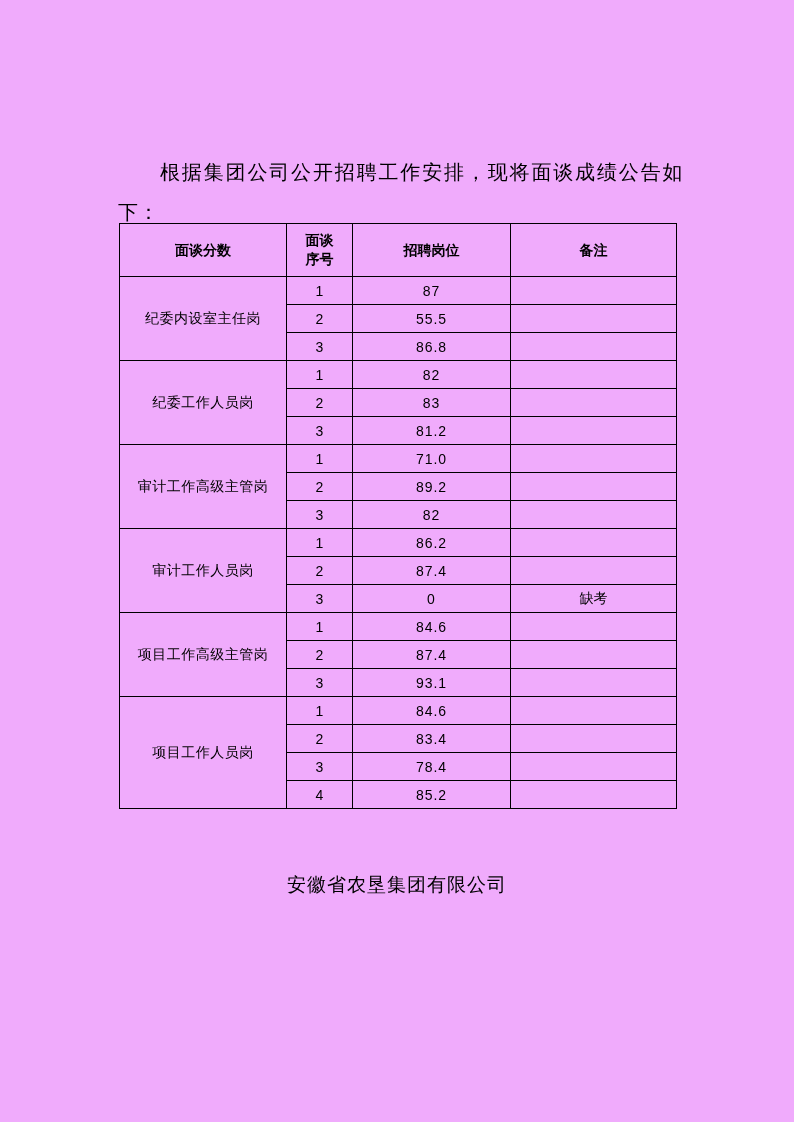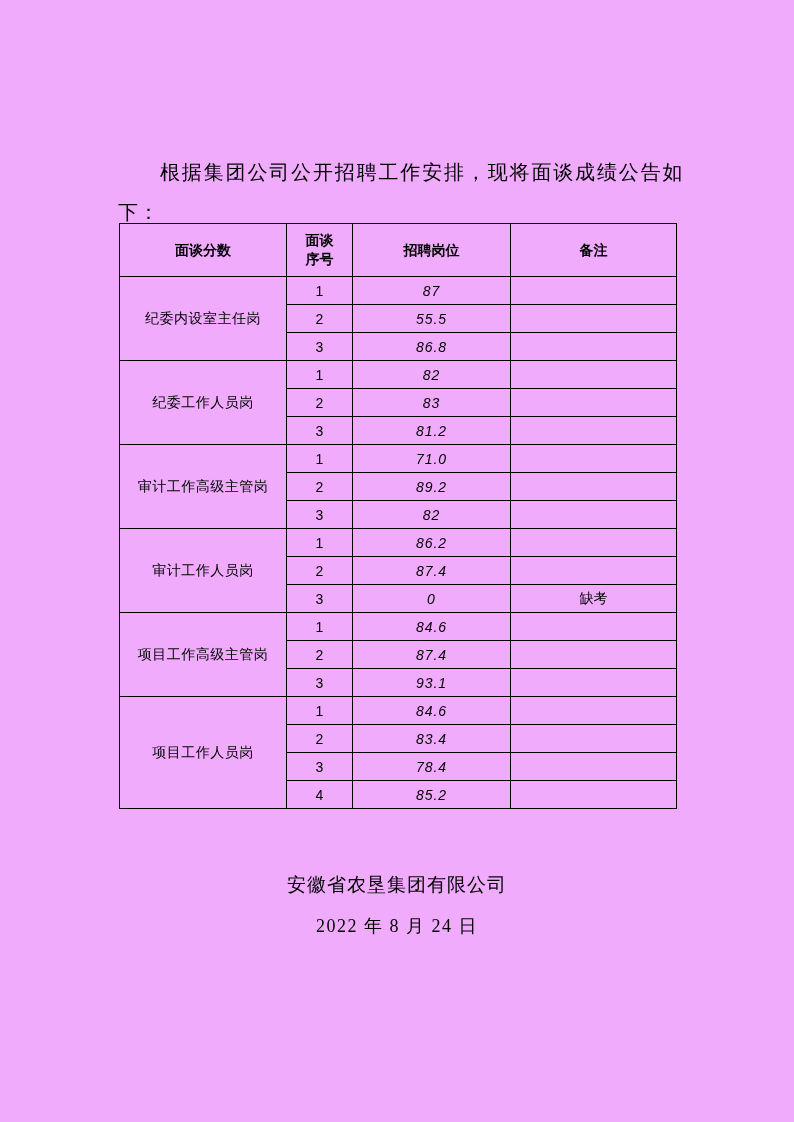--- a/index.html
+++ b/index.html
@@ -60,21 +60,20 @@
     letter-spacing: 0.5px;
   }
   td.seq {
     font-family: "Liberation Serif", "DejaVu Serif", serif;
     font-size: 14px;
   }
   td.score {
     font-family: "Liberation Serif", "DejaVu Serif", serif;
     font-size: 14px;
     letter-spacing: 1px;
-    font-style: italic;
   }
   td.remark {
     font-weight: bold;
     font-size: 14px;
   }
   .col-post { width: 167px; }
   .col-seq { width: 66px; }
   .col-score { width: 158px; }
   .col-remark { width: 166px; }
 
@@ -213,15 +212,14 @@
         </tr>
         <tr>
           <td class="seq">4</td>
           <td class="score">85.2</td>
           <td class="remark"></td>
         </tr>
       </tbody>
   </table>
 
   <div class="signature sig-company">安徽省农垦集团有限公司</div>
-  <div class="signature sig-date">2022 年 8 月 24 日</div>
 
 </div>
 
 </body></html>

